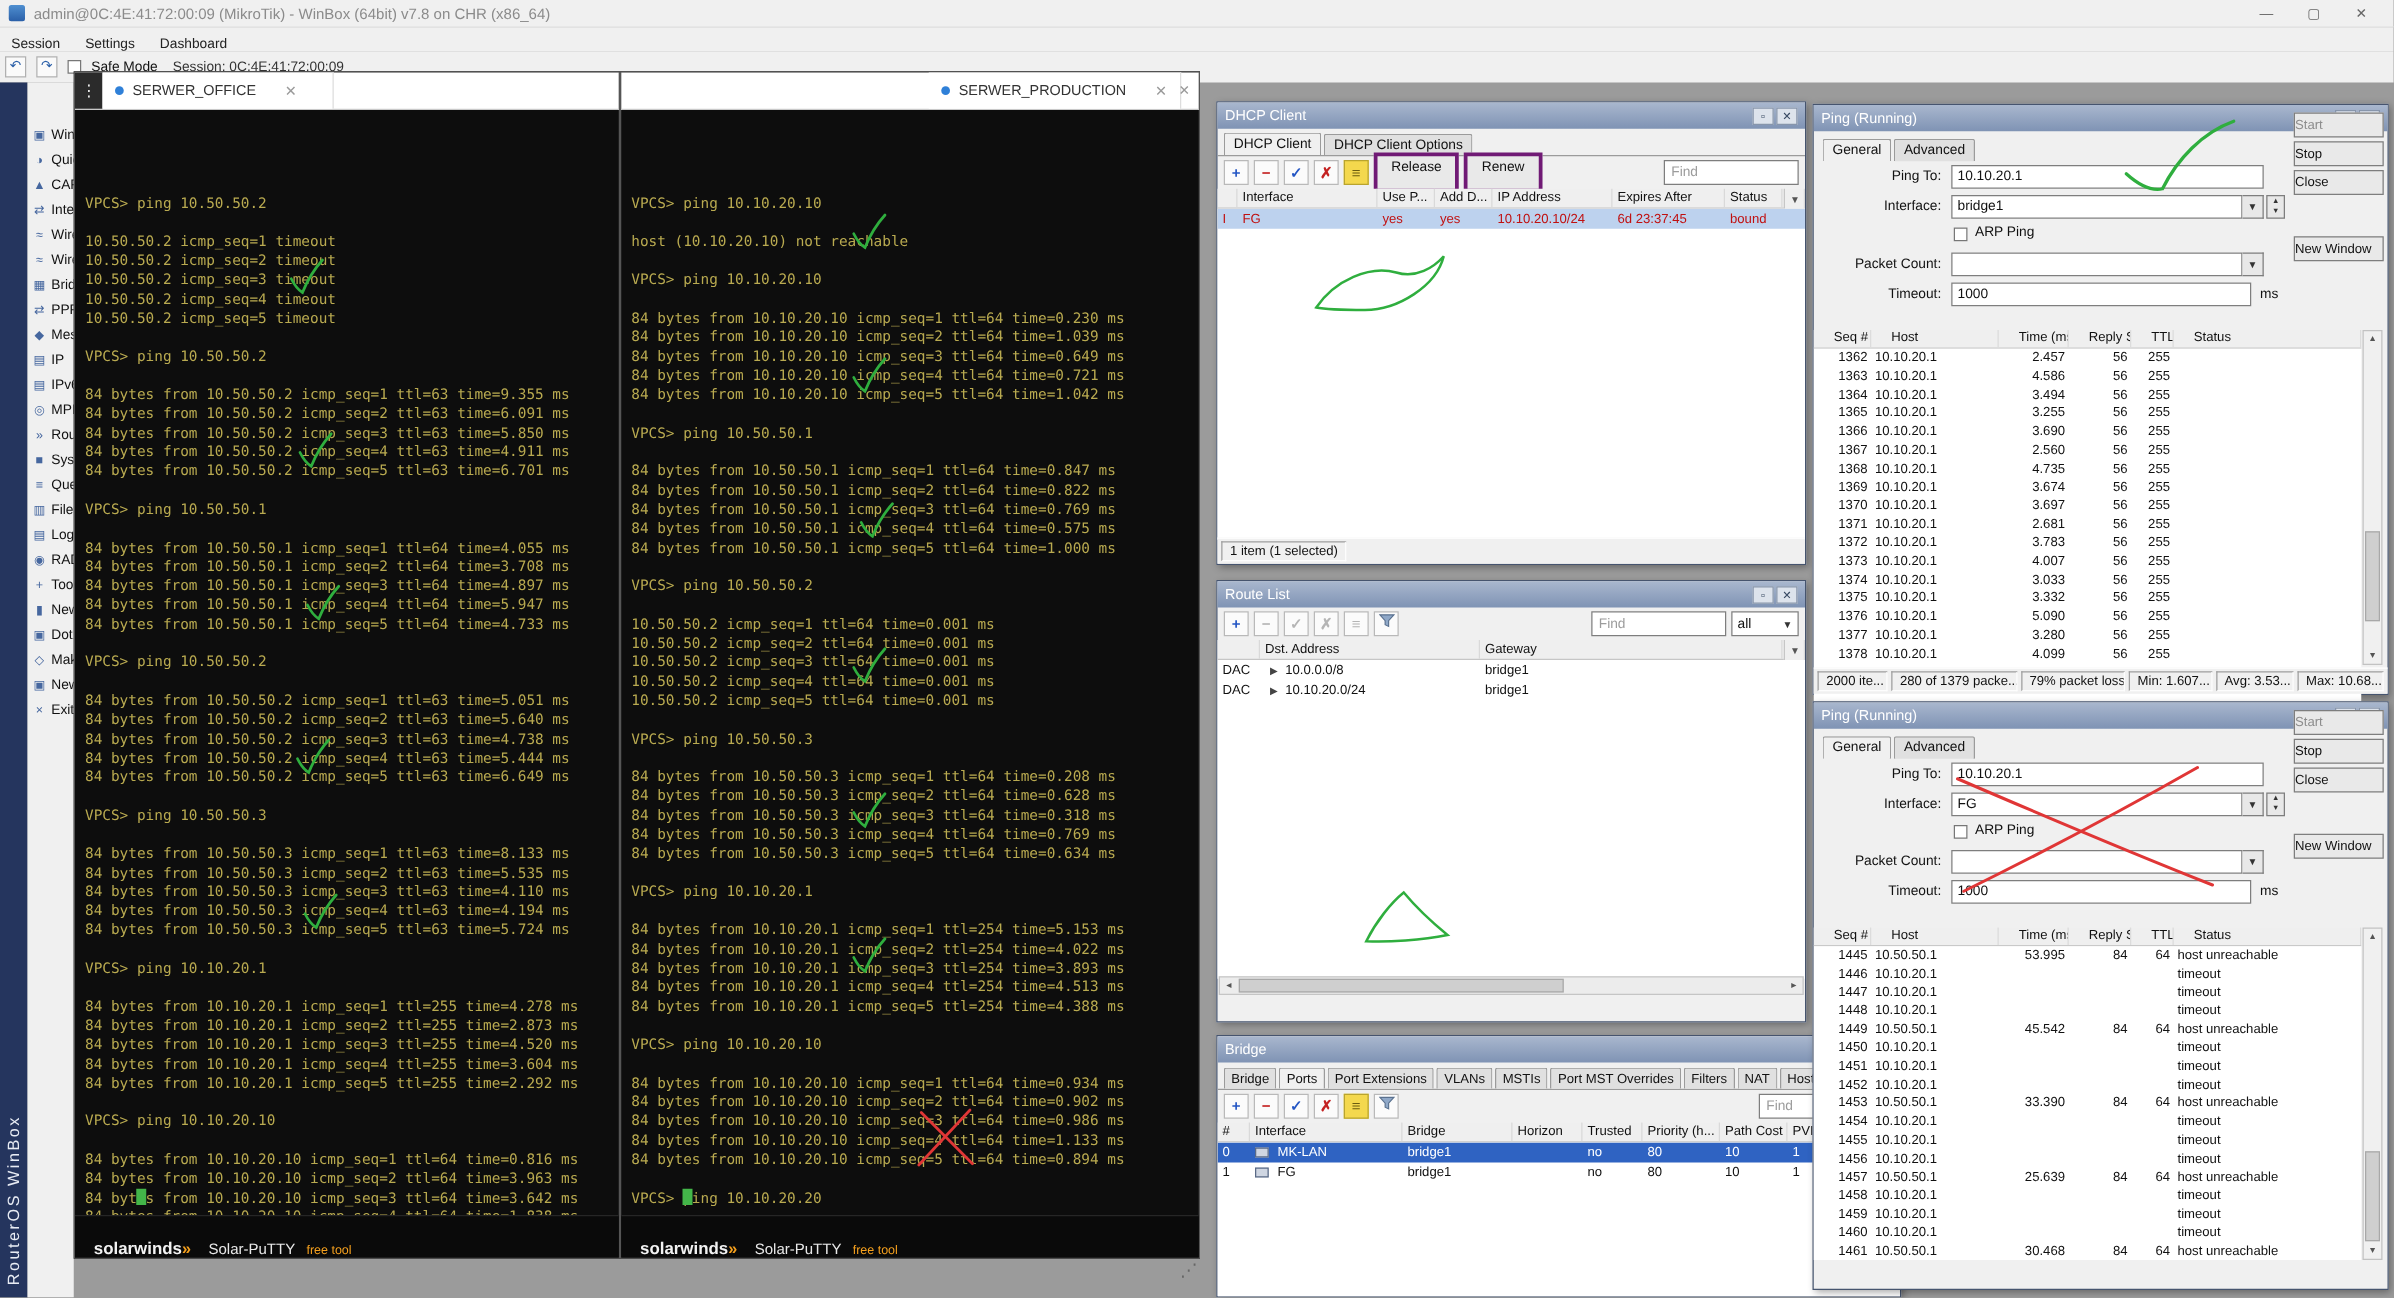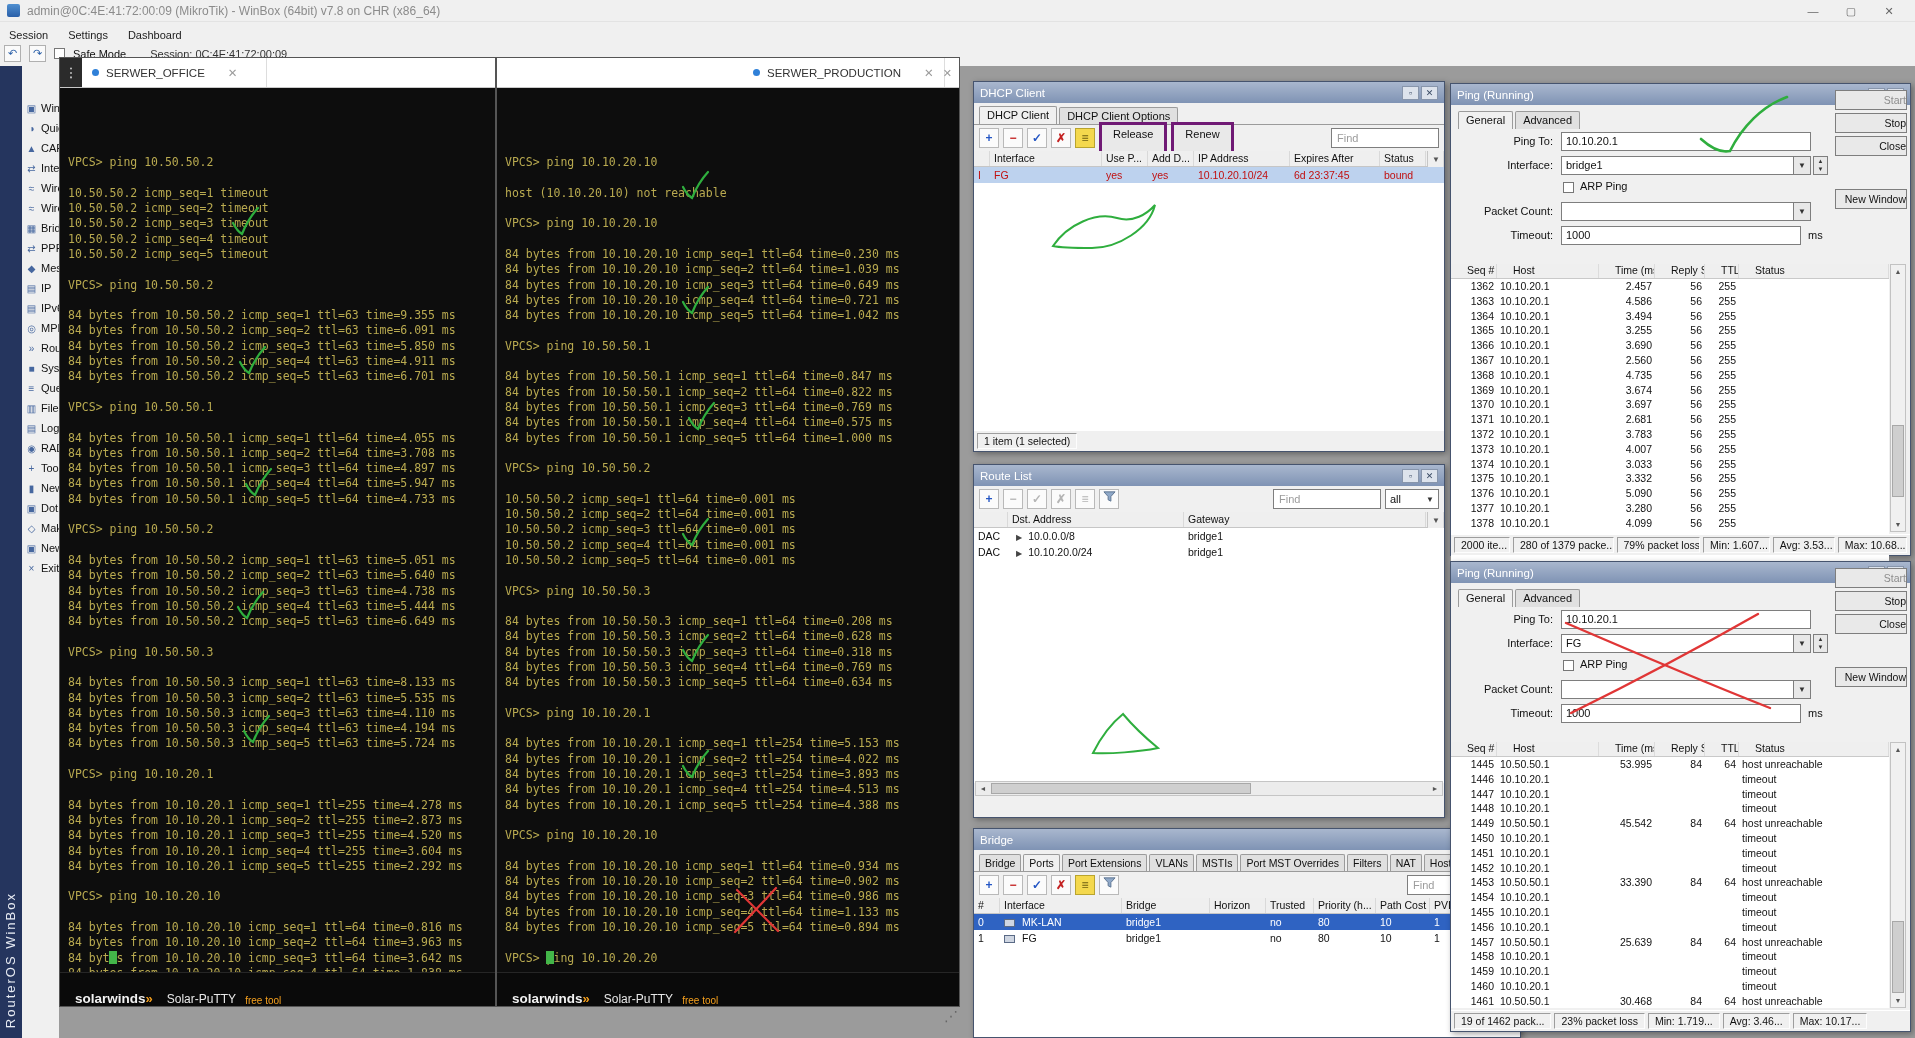--- a/index.html
+++ b/index.html
@@ -73,21 +73,21 @@
 .harrow{width:14px;text-align:center;font-size:7px;color:#555}
 .hthumb{height:11px;background:#cfcfcf;border:1px solid #a8a8a8;width:260px;margin:0 1px}
 
 .pwin{z-index:6}
 .ptabs{position:absolute;display:flex;gap:2px}
 .plabel{position:absolute;width:102px;text-align:right;line-height:19px}
 .pfield{position:absolute;height:19px;border:1px solid #7e7e7e;background:#fff;padding:1px 4px;line-height:15px;overflow:hidden}
 .parrow{position:absolute;width:17px;height:19px;border:1px solid #7e7e7e;border-left:none;background:#e8e8e8;text-align:center;font-size:8px;line-height:18px;color:#333}
 .stepper{position:absolute;width:15px;height:19px;border:1px solid #7e7e7e;background:#e8e8e8;text-align:center;color:#333}
 .stepper span{display:block;height:8px;line-height:9px;font-size:6px}
-.pbtn2{position:absolute;width:72px;height:20px;border:1px solid #7e7e7e;background:#e9e9e9;text-align:right;line-height:18px;font-size:10.5px;overflow:hidden}
+.pbtn2{position:absolute;width:72px;height:20px;border:1px solid #7e7e7e;background:#e9e9e9;text-align:left;line-height:18px;font-size:10.5px;overflow:hidden}
 .pbtn2.dis{color:#8d8d8d}
 .phead{position:absolute;left:0;width:438px;height:15px;display:flex;background:#efefef;border-bottom:1px solid #c9c9c9;font-size:10.5px}
 .phead span{border-right:1px solid #dcdcdc;padding:0 16px;overflow:hidden;white-space:nowrap;flex:0 0 auto}
 .pbody{position:absolute;left:0;width:438px;background:#fff;overflow:hidden}
 .prow{display:flex;height:14.8px;line-height:14.8px;font-size:10.5px}
 .prow span{overflow:hidden;white-space:nowrap;padding:0 3px;flex:0 0 auto}
 .pc1{width:46px;text-align:right}.pc2{width:102px}.pc3{width:56px;text-align:right}.pc4{width:50px;text-align:right}.pc5{width:34px;text-align:right}.pc6{width:150px;text-align:left}
 .phead .pc1,.phead .pc3,.phead .pc4,.phead .pc5{text-align:left}
 .vscroll{position:absolute;width:16px;border:1px solid #c2c2c2;background:#f0f0f0}
 .varrow{position:absolute;left:0;width:14px;height:13px;text-align:center;font-size:7px;line-height:13px;color:#555}
@@ -110,21 +110,21 @@
 <div class="menubar">
   <span>Session</span>
   <span>Settings</span>
   <span>Dashboard</span>
 </div>
 <div class="toolband">
   <span class="minibtn">↶</span>
   <span class="minibtn">↷</span>
   <span class="chk"></span>
   <span>Safe Mode</span>
-  <span style="margin-left:16px;color:#333">Session: 0C:4E:41:72:00:09</span>
+  <span style="margin-left:4px;color:#333">Session: 0C:4E:41:72:00:09</span>
 </div>
 
 <div class="brand">
   <span>RouterOS WinBox</span>
 </div>
 <div class="sidebar">
 
   <div class="snav gap">
     <span class="ic">▣</span>
     <span>Windows</span>
@@ -860,28 +860,20 @@
         <span class="pc4">84</span>
         <span class="pc5">64</span>
         <span class="pc6">host unreachable</span>
       </div>
     </div>
   <div class="vscroll" style="left:439px;top:180px;height:266px">
     <span class="varrow" style="top:0">▲</span>
     <span class="vthumb" style="top:178px;height:72px"></span>
     <span class="varrow" style="bottom:0">▼</span>
   </div>
-  <div class="sbar">
-
-  <span class="scell">19 of 1462 pack...</span>
-      <span class="scell">23% packet loss</span>
-      <span class="scell">Min: 1.719...</span>
-      <span class="scell">Avg: 3.46...</span>
-      <span class="scell">Max: 10.17...</span>
-    </div>
 </div>
 
 <svg class="ann" viewBox="0 0 1915 1038">
   <g fill="none" stroke="#2fae3e" stroke-width="2.2" stroke-linecap="round">
     <path d="M233,223 q4,8 9,11 q6,-15 16,-26"></path>
     <path d="M240,362 q4,8 9,11 q6,-15 16,-26"></path>
     <path d="M246,484 q4,8 9,11 q6,-15 16,-26"></path>
     <path d="M238,607 q4,8 9,11 q6,-15 16,-26"></path>
     <path d="M244,731 q4,8 9,11 q6,-15 16,-26"></path>
     <path d="M683,187 q4,8 9,11 q6,-15 16,-26"></path>

